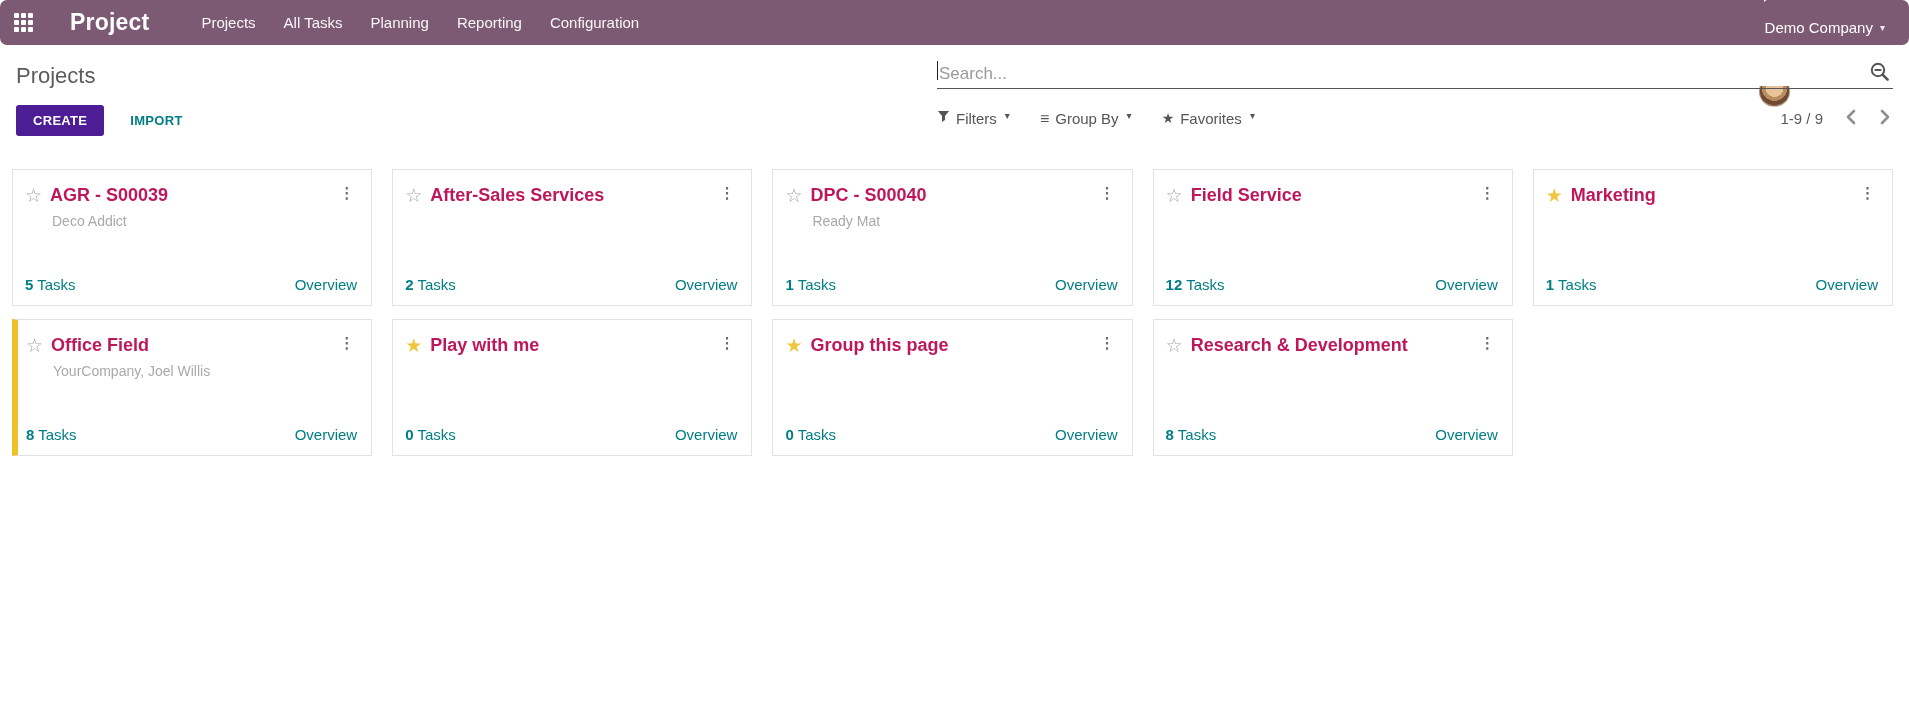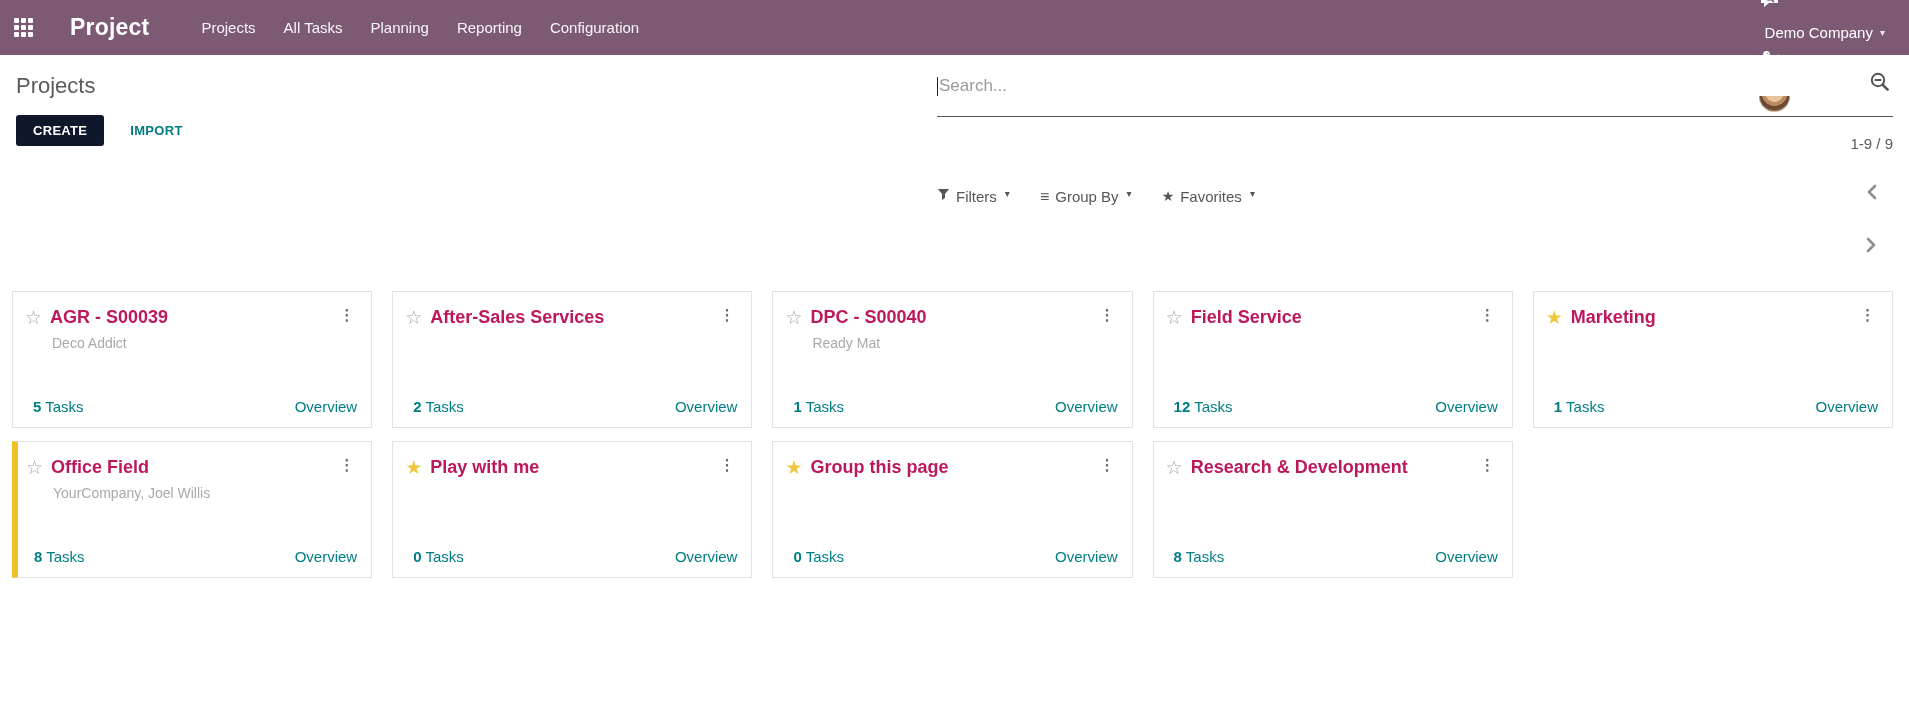--- a/index.html
+++ b/index.html
@@ -1,67 +1,67 @@
 <!DOCTYPE html>
 <html><head>
 <meta charset="utf-8">
 <style>
   * { margin:0; padding:0; box-sizing:border-box; }
   html,body { width:1909px; height:702px; background:#fff; font-family:"Liberation Sans", sans-serif; overflow:hidden; }
 
   
-  .navbar { height:55px; background:#7d5a73; display:flex; align-items:center; color:#fff; padding:0 14px 0 0; }
+  .navbar { height:45px; background:#7d5a73; display:flex; align-items:center; color:#fff; padding:0 14px 0 0;border-radius:7px; }
   .apps-btn { width:46px; height:43px; display:flex; align-items:center; justify-content:center; cursor:pointer; }
   .apps-grid { display:grid; grid-template-columns:repeat(3,5px); grid-template-rows:repeat(3,5px); gap:2px; }
   .apps-grid span { background:#fff; border-radius:1px; }
   .app-title { font-size:23px; font-weight:700; margin:0 38px 0 24px; letter-spacing:.2px; }
   .nav-menu { display:flex; align-items:center; height:100%; }
   .nav-item { font-size:15px; padding:0 14px; height:100%; display:flex; align-items:center; cursor:pointer; color:rgba(255,255,255,.95); }
   .nav-right { margin-left:auto; display:flex; align-items:flex-start; gap:10px;flex-direction:column; }
   .icon-wrap { position:relative; width:30px; height:30px; display:flex; align-items:center; justify-content:center; cursor:pointer; }
   .badge { position:absolute; top:-2px; left:15px; background:#00a09d; color:#fff; font-size:11px; font-weight:700; border-radius:9px; padding:2px 6px; line-height:1; }
   .company { font-size:15px; display:flex; align-items:center; gap:7px; padding:0 10px; cursor:pointer; white-space:nowrap; }
   .caret { font-size:10px; color:rgba(255,255,255,.85); }
   .tools { width:34px; display:flex; justify-content:center; cursor:pointer; }
   .avatar-wrap { display:flex; align-items:center; gap:6px; padding:0 4px; cursor:pointer; }
   .avatar { width:31px; height:31px; border-radius:50%; background:radial-gradient(circle at 50% 38%, #e8c49a 0 38%, #b98c5f 39% 55%, #6f4a33 56% 72%, #8d6a4c 73%); border:1px solid rgba(255,255,255,.4); }
 
   
   .control-panel { display:flex; justify-content:space-between; padding:16px 16px 0 16px; }
   .cp-left { display:flex; flex-direction:column; }
   .breadcrumb { font-size:22px; color:#5c5b5b; margin:2px 0 16px 0; }
   .btn-row { display:flex; align-items:center; }
-  .btn-create { background:#0f172a; color:#fff; border:none; font-size:13px; font-weight:700; letter-spacing:.3px; padding:8px 17px; border-radius:3px; cursor:pointer; font-family:inherit; }
+  .btn-create { background:#4c1d95; color:#fff; border:none; font-size:13px; font-weight:700; letter-spacing:.3px; padding:8px 17px; border-radius:3px; cursor:pointer; font-family:inherit; }
   .btn-import { background:none; border:none; color:#017e84; font-size:13px; font-weight:700; letter-spacing:.3px; margin-left:26px; cursor:pointer; font-family:inherit; }
   .cp-right { width:956px; display:flex; flex-direction:column; }
-  .search-row { position:relative; display:flex; align-items:flex-end; border-bottom:1px solid #555; padding-bottom:20px; }
+  .search-row { position:relative; display:flex; border-bottom:1px solid #555; padding-bottom:2px; }
   .search-caret { width:1px; height:19px; background:#222; }
   .search-input { flex:1; border:none; outline:none; font-size:17px; color:#333; font-family:inherit; padding:0 0 0 1px; }
   .search-input::placeholder { color:#9a9a9a; }
   .search-icon-btn { background:none; border:none; cursor:pointer; padding:0 2px; }
   .filter-row { display:flex; align-items:center; justify-content:space-between; margin-top:18px; }
   .dropdown-group { display:flex; align-items:center; gap:30px; }
   .dropdown { display:flex; align-items:flex-start; gap:6px; font-size:15px; color:#555; cursor:pointer; }
   .dd-caret { font-size:10px; color:#555; margin-left:2px; }
   .groupby-glyph { font-size:16px; font-weight:700; color:#555; }
   .fav-star { font-size:14px; color:#555; }
-  .pager { display:flex; align-items:center; gap:30px; color:#5c5b5b; font-size:15px;flex-direction:column; }
+  .pager { display:flex; align-items:center; gap:20px; color:#5c5b5b; font-size:15px; }
   .pager-btn { background:none; border:none; cursor:pointer; padding:2px; }
 
   
   .kanban { display:grid; grid-template-columns:repeat(5,1fr); gap:13px 20px; padding:33px 16px 0 12px; }
   .card { position:relative; background:#fff; border:1px solid #e2e2e2; height:137px; padding:15px 14px 12px 12px; display:flex; flex-direction:column; }
   .card.accent { border-left:6px solid #f0c029; padding-left:8px; }
   .card-head { display:flex; align-items:center; }
   .star { font-size:19px; line-height:1; color:#a3a3a3; margin-right:8px; cursor:pointer; }
   .star.filled { color:#f0c63d; }
   .card-title { font-size:18px; font-weight:600; color:#be185d; cursor:pointer; }
   .kebab { margin-left:auto; color:#6c6c6c; font-size:15px; font-weight:700; cursor:pointer; padding:0 3px; align-self:flex-start; line-height:1; }
   .card-sub { font-size:14px; color:#a9a9a9; margin:7px 0 0 27px; min-height:16px; }
-  .card-foot { margin-top:auto; display:flex; justify-content:space-between; align-items:center;margin-left:8px; }
+  .card-foot { margin-top:auto; display:flex; justify-content:space-between; align-items:center; }
   .tasks-link, .overview-link { color:#017e84; font-size:15px; text-decoration:none; cursor:pointer; }
   .tasks-link b { font-weight:700; }
 </style>
 </head>
 <body>
 
 <div class="navbar">
   <div class="apps-btn">
     <div class="apps-grid">
       <span></span>

